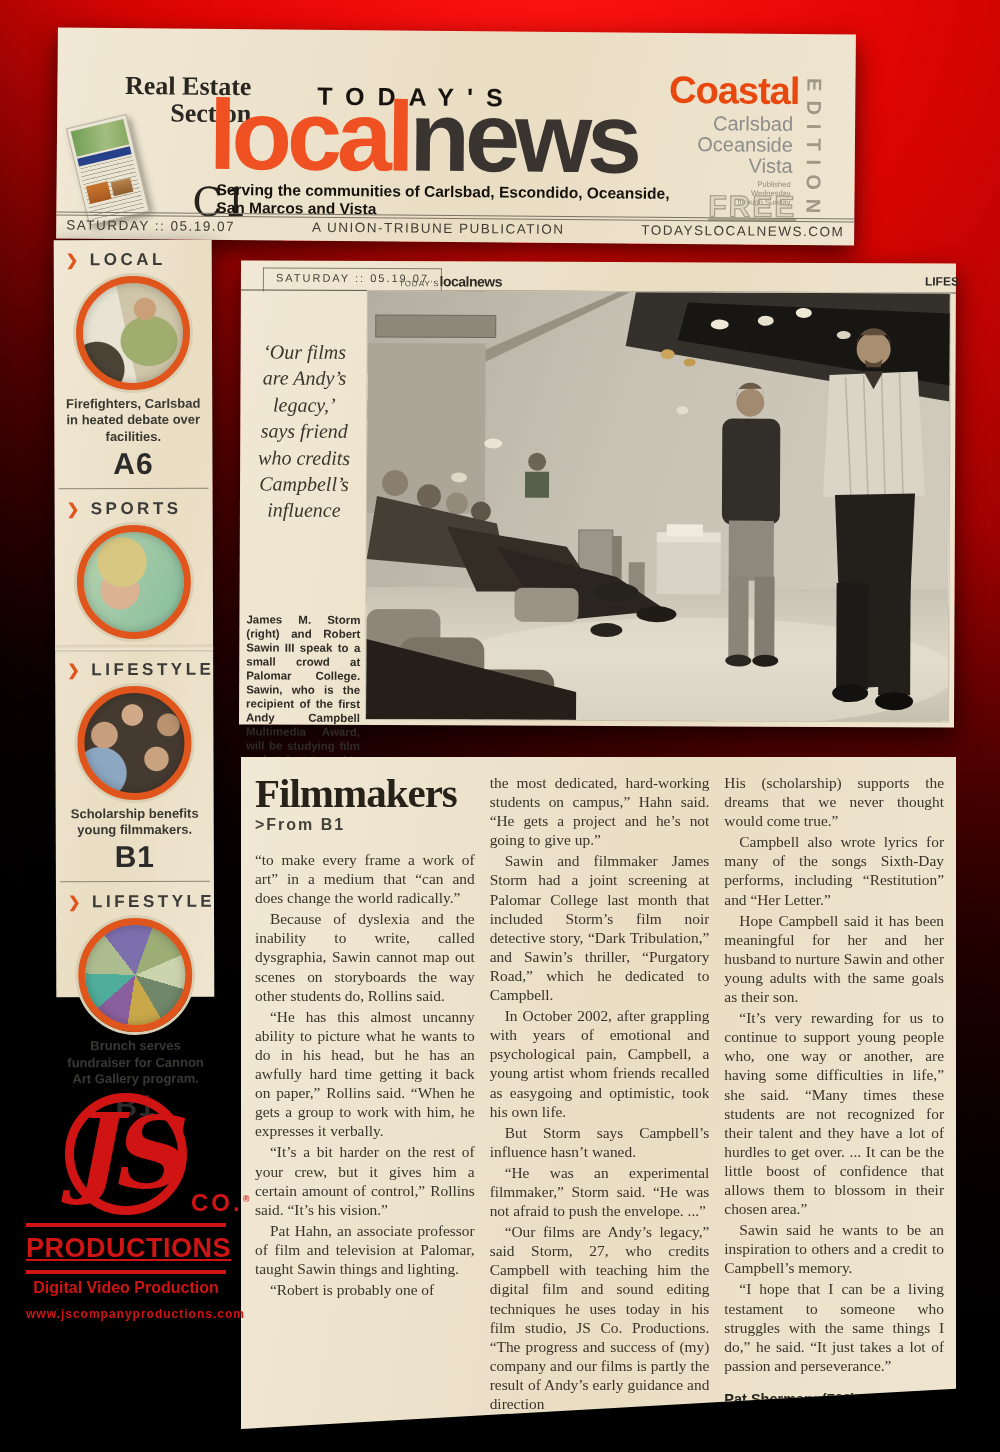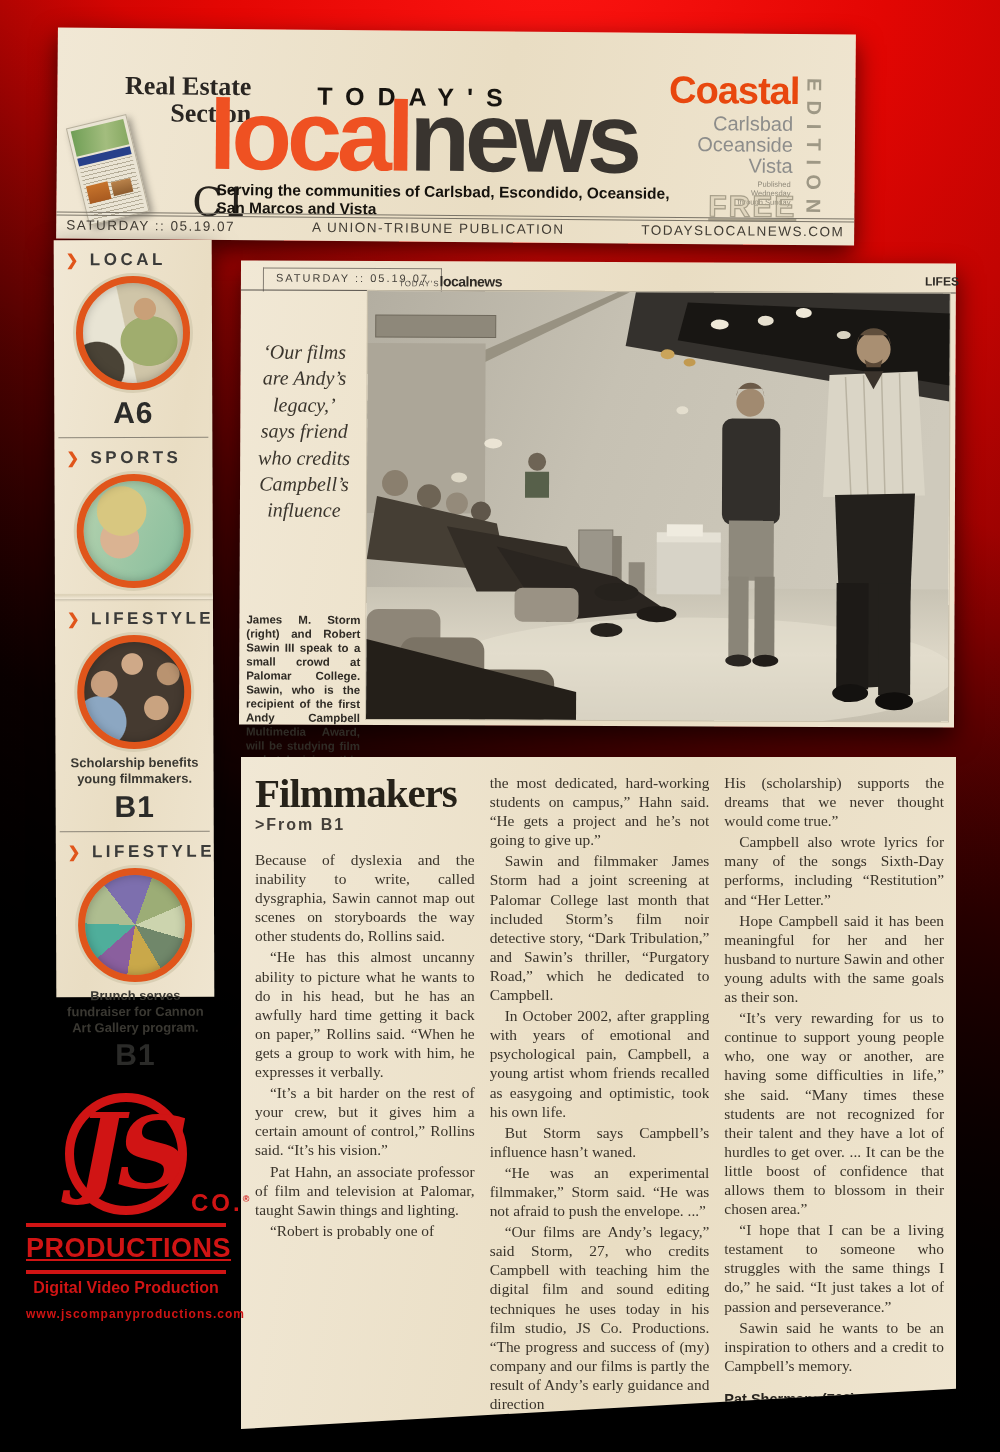--- a/index.html
+++ b/index.html
@@ -145,20 +145,21 @@
       <span>TODAYSLOCALNEWS.COM</span>
     </div>
   </div>
 
   <div class="paper sidebar">
     <div class="sb-head">
       <span class="chev">❯</span>
       <span>LOCAL</span>
     </div>
     <div class="circ c-local"></div>
+    <div class="sb-cap">Firefighters, Carlsbad in heated debate over facilities.</div>
     <div class="sb-page">A6</div>
     <div class="sb-sep"></div>
 
     <div class="sb-head">
       <span class="chev">❯</span>
       <span>SPORTS</span>
     </div>
     <div class="circ c-sports"></div>
     <div class="sb-seam"></div>
 
@@ -275,20 +276,21 @@
       <div class="pp-credit">Sean DuFrene | Union-Tribune</div>
     </div>
   </div>
 
   <div class="paper articlepage">
     <div class="art-cols">
       <div class="art-col">
         <h1 class="headline">Filmmakers</h1>
         <div class="fromline">&gt;From B1</div>
         <div>
+            <p>“to make every frame a work of art” in a medium that “can and does change the world radically.”</p>
             <p>Because of dyslexia and the inability to write, called dysgraphia, Sawin cannot map out scenes on storyboards the way other students do, Rollins said.</p>
             <p>“He has this almost uncanny ability to picture what he wants to do in his head, but he has an awfully hard time getting it back on paper,” Rollins said. “When he gets a group to work with him, he expresses it verbally.</p>
             <p>“It’s a bit harder on the rest of your crew, but it gives him a certain amount of control,” Rollins said. “It’s his vision.”</p>
             <p>Pat Hahn, an associate professor of film and television at Palomar, taught Sawin things and lighting.</p>
             <p>“Robert is probably one of</p>
           </div>
       </div>
       <div class="art-col">
         <div>
             <p>the most dedicated, hard-working students on campus,” Hahn said. “He gets a project and he’s not going to give up.”</p>
@@ -298,22 +300,22 @@
             <p>“He was an experimental filmmaker,” Storm said. “He was not afraid to push the envelope. ...”</p>
             <p>“Our films are Andy’s legacy,” said Storm, 27, who credits Campbell with teaching him the digital film and sound editing techniques he uses today in his film studio, JS Co. Productions. “The progress and success of (my) company and our films is partly the result of Andy’s early guidance and direction</p>
           </div>
       </div>
       <div class="art-col">
         <div>
             <p>His (scholarship) supports the dreams that we never thought would come true.”</p>
             <p>Campbell also wrote lyrics for many of the songs Sixth-Day performs, including “Restitution” and “Her Letter.”</p>
             <p>Hope Campbell said it has been meaningful for her and her husband to nurture Sawin and other young adults with the same goals as their son.</p>
             <p>“It’s very rewarding for us to continue to support young people who, one way or another, are having some difficulties in life,” she said. “Many times these students are not recognized for their talent and they have a lot of hurdles to get over. ... It can be the little boost of confidence that allows them to blossom in their chosen area.”</p>
+            <p>Sawin said he wants to be an inspiration to others and a credit to Campbell’s memory.</p>
             <p>“I hope that I can be a living testament to someone who struggles with the same things I do,” he said. “It just takes a lot of passion and perseverance.”</p>
-            <p>Sawin said he wants to be an inspiration to others and a credit to Campbell’s memory.</p>
           </div>
         <div class="contact">Pat Sherman: (760) 752-6774;</div>
       </div>
     </div>
   </div>
 
   <div class="jslogo">
     <div class="js-mono">
       <div class="js-ring"></div>
       <div class="js-j">J</div>

